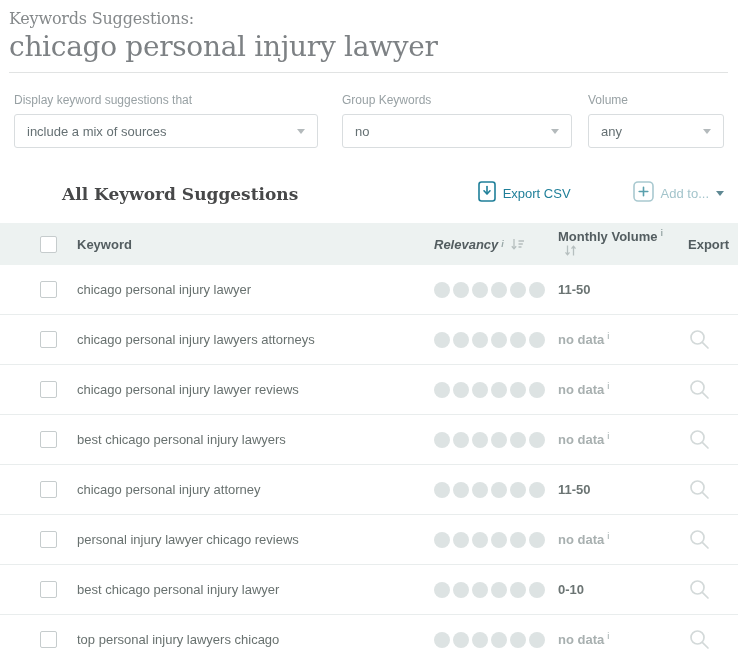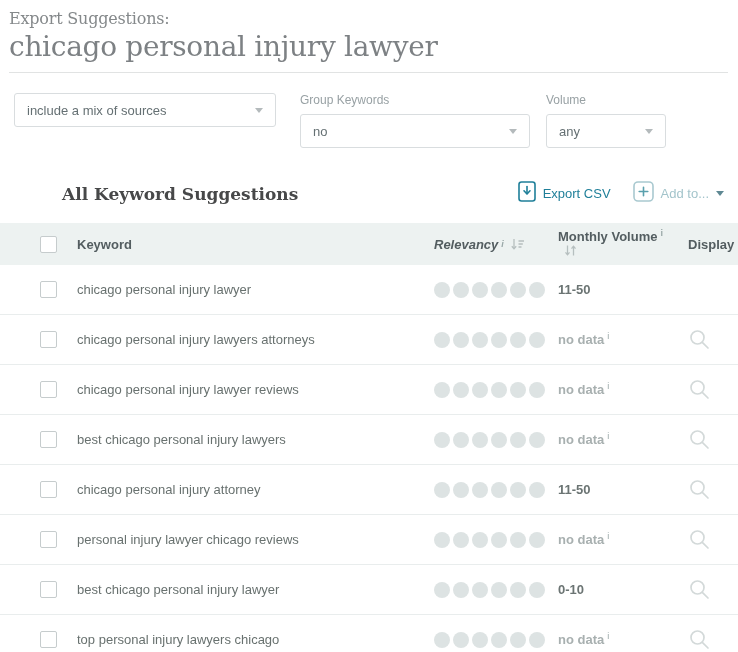--- a/index.html
+++ b/index.html
@@ -13,31 +13,31 @@
   .big-title { font-size:28px; color:#7d8184; font-weight:normal; letter-spacing:-0.3px; margin-top:2px; }
   .header-rule { border:none; border-top:1px solid #e1e3e3; margin-top:9px; }
 
   
   .filters { display:flex; padding:20px 0 0 14px; }
   .filter-group { display:flex; flex-direction:column; }
   .filter-label { font-size:12px; color:#98a1a4; margin-bottom:7px; }
   .select-box { height:34px; background:#fff; border:1px solid #d9dddf; border-radius:3px;
     display:flex; align-items:center; justify-content:space-between; padding:0 12px;
     font-size:13px; color:#657073; cursor:pointer; }
-  .fg-1 .select-box { width:262px; } .fg-1 { margin-right:24px; }
+  .fg-1 .select-box { width:304px; } .fg-1 { margin-right:24px; }
   .fg-2 .select-box { width:230px; } .fg-2 { margin-right:16px; }
-  .fg-3 .select-box { width:120px; }
+  .fg-3 .select-box { width:136px; }
   .caret { width:0; height:0; border-left:4px solid transparent; border-right:4px solid transparent;
     border-top:5px solid #b4babc; }
 
   
   .section-bar { display:flex; align-items:center; justify-content:space-between;
     padding:33px 14px 0 14px;margin-left:48px; }
   .section-heading { font-size:17px; font-weight:bold; color:#474849; }
-  .section-actions { display:flex; align-items:center; }
+  .section-actions { display:flex; align-items:center;gap:40px; }
   .action { display:flex; align-items:center; cursor:pointer; }
   .export-action { margin-right:22px; }
   .action-label { font-size:13px; color:#1f7f99; margin-left:7px; }
   .addto-label { font-size:13px; color:#a3c4cb; margin-left:7px; margin-right:7px; }
   .addto-caret { width:0; height:0; border-left:4px solid transparent; border-right:4px solid transparent;
     border-top:5px solid #5f8893; }
 
   
   .table { margin-top:17px; }
   .t-row { display:flex; align-items:center;padding-left:20px; }
@@ -55,27 +55,28 @@
   .dots { display:flex; align-items:center; }
   .dot { width:16px; height:16px; border-radius:50%; background:#dde3e3; margin-right:3px; flex:none; }
   .volume-text { color:#6b7473;font-weight:bold; }
   .volume-nodata { color:#a8b0b0; }
   .search-icon-btn { cursor:pointer; display:inline-flex; }
 </style>
 </head>
 <body>
 
 <div class="page-header">
-  <div class="eyebrow serif">Export Suggestions:</div>
+  <div class="eyebrow serif">Keywords Suggestions:</div>
   <h1 class="big-title serif">chicago personal injury lawyer</h1>
   <hr class="header-rule">
 </div>
 
 <div class="filters">
   <div class="filter-group fg-1">
+    <div class="filter-label">Display keyword suggestions that</div>
     <div class="select-box">
       <span>include a mix of sources</span>
       <span class="caret"></span>
     </div>
   </div>
   <div class="filter-group fg-2">
     <div class="filter-label">Group Keywords</div>
     <div class="select-box">
       <span>no</span>
       <span class="caret"></span>
@@ -140,21 +141,21 @@
       <span class="sort-icon">
         <svg width="13" height="13" viewBox="0 0 13 13" fill="none">
           <path d="M3.5 1.5 v9" stroke="#b6bfbf" stroke-width="1.3"></path>
           <path d="M1.5 8.4 L3.5 10.7 L5.5 8.4" stroke="#b6bfbf" stroke-width="1.3" fill="none"></path>
           <path d="M9.5 11.5 v-9" stroke="#b6bfbf" stroke-width="1.3"></path>
           <path d="M7.5 4.6 L9.5 2.3 L11.5 4.6" stroke="#b6bfbf" stroke-width="1.3" fill="none"></path>
         </svg>
       </span>
     </div>
     <div class="col-search">
-      <span>Display</span>
+      <span>Export</span>
     </div>
   </div>
   <div>
   <div class="t-row t-body-row">
     <div class="col-check">
       <span class="checkbox"></span>
     </div>
     <div class="col-keyword">
       <span class="keyword-text">chicago personal injury lawyer</span>
     </div>

